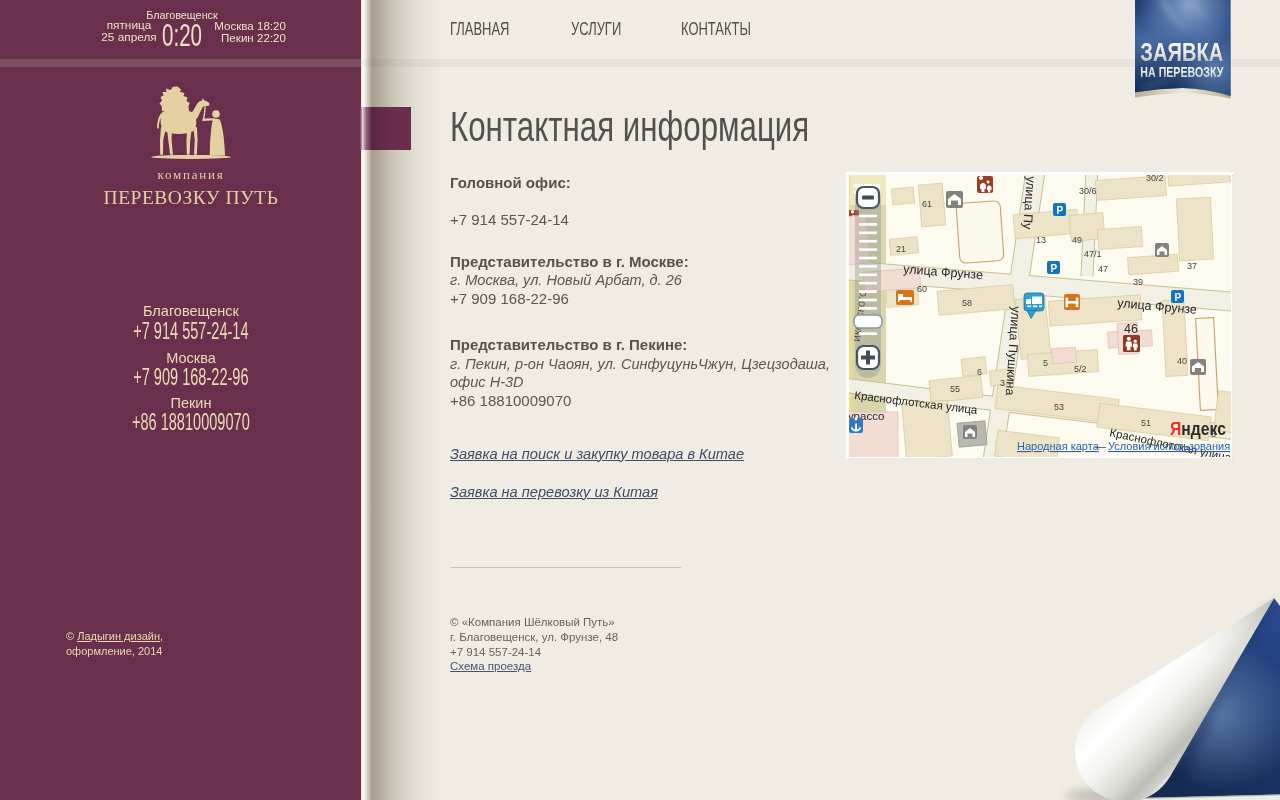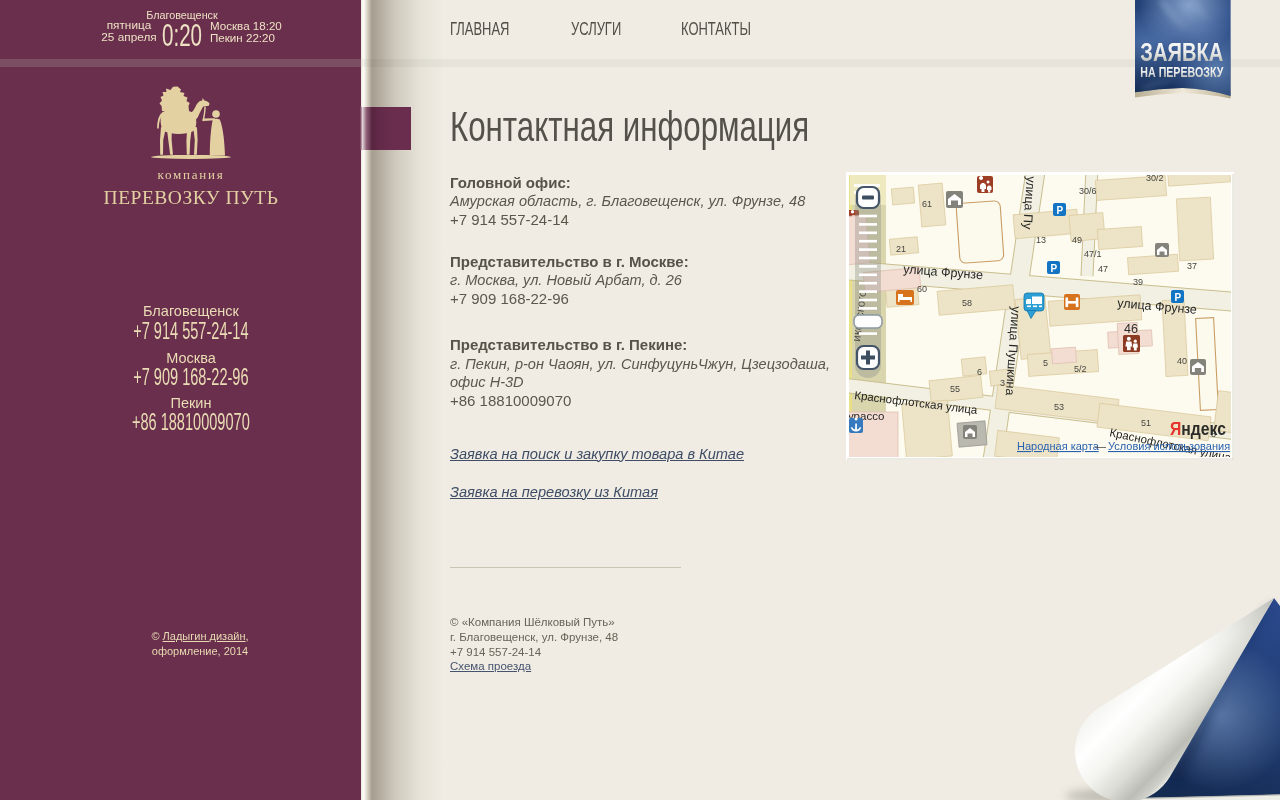--- a/index.html
+++ b/index.html
@@ -11,31 +11,31 @@
   #sidebar{left:0;top:0;width:361px;height:800px;background:#692f4d;}
   #band-side{left:0;top:59px;width:361px;height:8px;background:#7b4e62;}
   #band-main{left:361px;top:59px;width:919px;height:8px;background:rgba(45,40,22,0.045);z-index:5;}
   #binding{left:361px;top:0;width:84px;height:800px;
     background:linear-gradient(90deg,#ece8dc 0px,#fdfcf8 2.5px,#dcd7c8 6px,#a49d90 11px,#b1aa9d 18px,#cfc9bd 34px,#e6e2d8 58px,#f0ece3 83px);}
   
   #clk1{left:94px;top:19px;width:70px;text-align:center;font-size:11.8px;line-height:12.3px;color:#eee1c4;}
   #clk2{left:145px;top:9px;width:74px;text-align:center;color:#eee1c4;}
   #clk2 .city{font-size:10.8px;}
   #clk2 .time{font-size:30.5px;transform:scaleX(.675);transform-origin:center;margin-top:-3.5px;}
-  #clk3{left:210px;top:19.5px;width:90px;font-size:11.6px;line-height:12.3px;color:#eee1c4;}
+  #clk3{left:196px;top:19.5px;width:90px;text-align:right;font-size:11.6px;line-height:12.3px;color:#eee1c4;}
   
   #camel{left:150px;top:84px;}
   #kompaniya{left:71px;top:167px;width:240px;text-align:center;font-family:"Liberation Serif",serif;font-size:13px;letter-spacing:1.8px;color:#e4d1a2;}
   #brand{left:71px;top:187px;width:240px;text-align:center;font-family:"Liberation Serif",serif;font-size:19.5px;letter-spacing:0.5px;color:#e4d1a2;white-space:nowrap;}
   
   .ph-city{left:71px;width:240px;text-align:center;font-size:14.5px;color:#eadcb4;}
   .ph-num{left:71px;width:240px;text-align:center;font-size:23.7px;color:#eadcb4;}
   .ph-num span{display:inline-block;transform:scaleX(.615);transform-origin:center;white-space:nowrap;}
   
-  #sidefoot{left:80px;top:629px;width:240px;text-align:center;font-size:11px;line-height:14.7px;color:#e8dab2;}
+  #sidefoot{left:66px;top:629px;width:240px;font-size:11px;line-height:14.7px;color:#e8dab2;}
   #sidefoot a{color:#e8dab2;}
   
   .nav{top:19px;font-size:17.5px;color:#504e46;letter-spacing:0px;transform:scaleX(.74);transform-origin:left;}
   
   #titlesq{left:360px;top:106.5px;width:51px;height:43px;background:linear-gradient(90deg, rgba(253,252,248,0) 0px, rgba(253,252,248,.8) 2.5px, rgba(253,250,246,.25) 6.5px, rgba(30,12,22,.26) 12px, rgba(30,12,22,.1) 19px, rgba(0,0,0,0) 36px), #6b2d4e;z-index:6;}
   #title{left:450px;top:102px;font-size:43px;color:#54514b;white-space:nowrap;transform:scaleX(.727);transform-origin:left;}
   
   .blk{left:450px;width:430px;font-size:15px;line-height:18.6px;color:#5b574c;}
   .blk b{color:#575349;}
   .blk i{font-size:14.55px;}
@@ -108,21 +108,21 @@
 
   <div class="abs nav" style="left:450px;">ГЛАВНАЯ</div>
   <div class="abs nav" style="left:571px;">УСЛУГИ</div>
   <div class="abs nav" style="left:681px;">КОНТАКТЫ</div>
 
   <div class="abs" id="titlesq"></div>
   <div class="abs" id="title">Контактная информация</div>
 
   <div class="abs blk" style="top:173.5px;">
     <b>Головной офис:</b><br>
-    <i>Амурская область, г. Благовещенск, ул. Фрунзе, 48</i><br>
+    <br>
     +7 914 557-24-14
   </div>
   <div class="abs blk" style="top:252.5px;">
     <b>Представительство в г. Москве:</b><br>
     <i>г. Москва, ул. Новый Арбат, д. 26</i><br>
     +7 909 168-22-96
   </div>
   <div class="abs blk" style="top:336px;">
     <b>Представительство в г. Пекине:</b><br>
     <i>г. Пекин, р-он Чаоян, ул. СинфуцуньЧжун, Цзецзодаша,<br>

